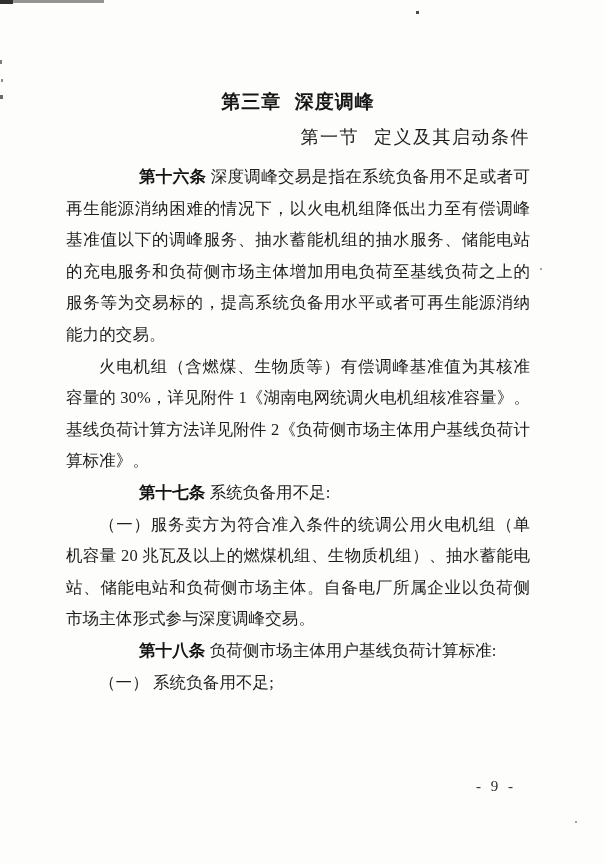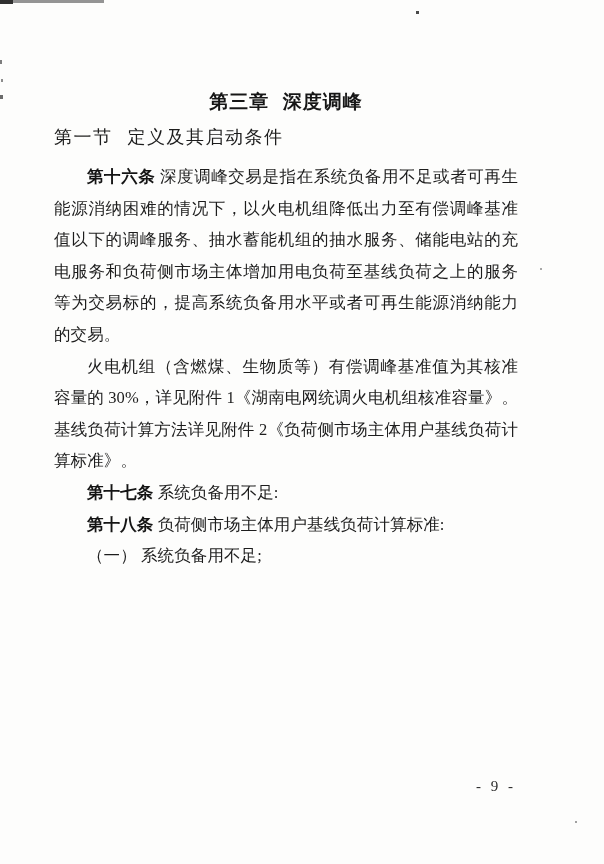--- a/index.html
+++ b/index.html
@@ -22,59 +22,60 @@
   .top-edge-dark  { left: 0;   top: 0;   width: 13px;  height: 4px; background: #303030; }
   .speck-a { left: 416px; top: 11px;  width: 3px; height: 3px; background: #4a4a4a; }
   .speck-b { left: 0;    top: 60px;  width: 2px; height: 4px; background: #7d7d7d; }
   .speck-c { left: 1px;  top: 79px;  width: 2px; height: 3px; background: #8d8d8d; }
   .speck-d { left: 0;    top: 95px;  width: 3px; height: 4px; background: #6b6b6b; }
   .speck-e { left: 540px; top: 268px; width: 2px; height: 2px; background: #a8a8a8; }
   .speck-f { left: 575px; top: 821px; width: 2px; height: 2px; background: #a0a0a0; }
 
   .content {
     position: absolute;
-    left: 54px;
+    left: 66px;
     top: 88px;
     width: 464px;
   }
   .chapter-title {
     font-family: "Liberation Sans", sans-serif;
     font-weight: 700;
     font-size: 19px;
     line-height: 27px;
     text-align: center;
     word-spacing: 7px;
     letter-spacing: 1px;
     color: #161616;
     margin: 0 0 9px 0;
   }
   .section-title {
     font-family: "Liberation Serif", serif;
     font-weight: 400;
     font-size: 18px;
     line-height: 27px;
-    text-align: left;
+    text-align: right;
     word-spacing: 9px;
     letter-spacing: 1.5px;
     color: #1c1c1c;
     margin: 0 0 10px 0;
   }
   .body-text p {
     margin: 0;
     text-indent: 2em;
     text-align: justify;
     font-size: 16.5px;
     line-height: 31.6px;
     letter-spacing: 0.1px;
     color: #1d1d1d;
   }
   .body-text .lead {
     font-family: "Liberation Sans", sans-serif;
     font-weight: 700;
     color: #141414;
+    margin-left: 40px;
   }
   .page-number {
     position: absolute;
     left: 0;
     top: 778px;
     width: 604px;
     text-align: right;
     padding-right: 88px;
     box-sizing: border-box;
     font-size: 15px;
@@ -100,20 +101,21 @@
     <h1 class="chapter-title">第三章 深度调峰</h1>
     <h2 class="section-title">第一节 定义及其启动条件</h2>
 
     <div class="body-text">
       <p><span class="lead">第十六条</span><span> 深度调峰交易是指在系统负备用不足或者可再生能源消纳困难的情况下，以火电机组降低出力至有偿调峰基准值以下的调峰服务、抽水蓄能机组的抽水服务、储能电站的充电服务和负荷侧市场主体增加用电负荷至基线负荷之上的服务等为交易标的，提高系统负备用水平或者可再生能源消纳能力的交易。</span></p>
 
       <p><span>火电机组（含燃煤、生物质等）有偿调峰基准值为其核准容量的 30%，详见附件 1《湖南电网统调火电机组核准容量》。基线负荷计算方法详见附件 2《负荷侧市场主体用户基线负荷计算标准》。</span></p>
 
       <p><span class="lead">第十七条</span><span> 系统负备用不足:</span></p>
 
+      <p><span>（一）服务卖方为符合准入条件的统调公用火电机组（单机容量 20 兆瓦及以上的燃煤机组、生物质机组）、抽水蓄能电站、储能电站和负荷侧市场主体。自备电厂所属企业以负荷侧市场主体形式参与深度调峰交易。</span></p>
 
 
       <p><span class="lead">第十八条</span><span> 负荷侧市场主体用户基线负荷计算标准:</span></p>
 
       <p><span>（一） 系统负备用不足;</span></p>
     </div>
   </div>
 
   <div class="page-number">- 9 -</div>
 </div>

